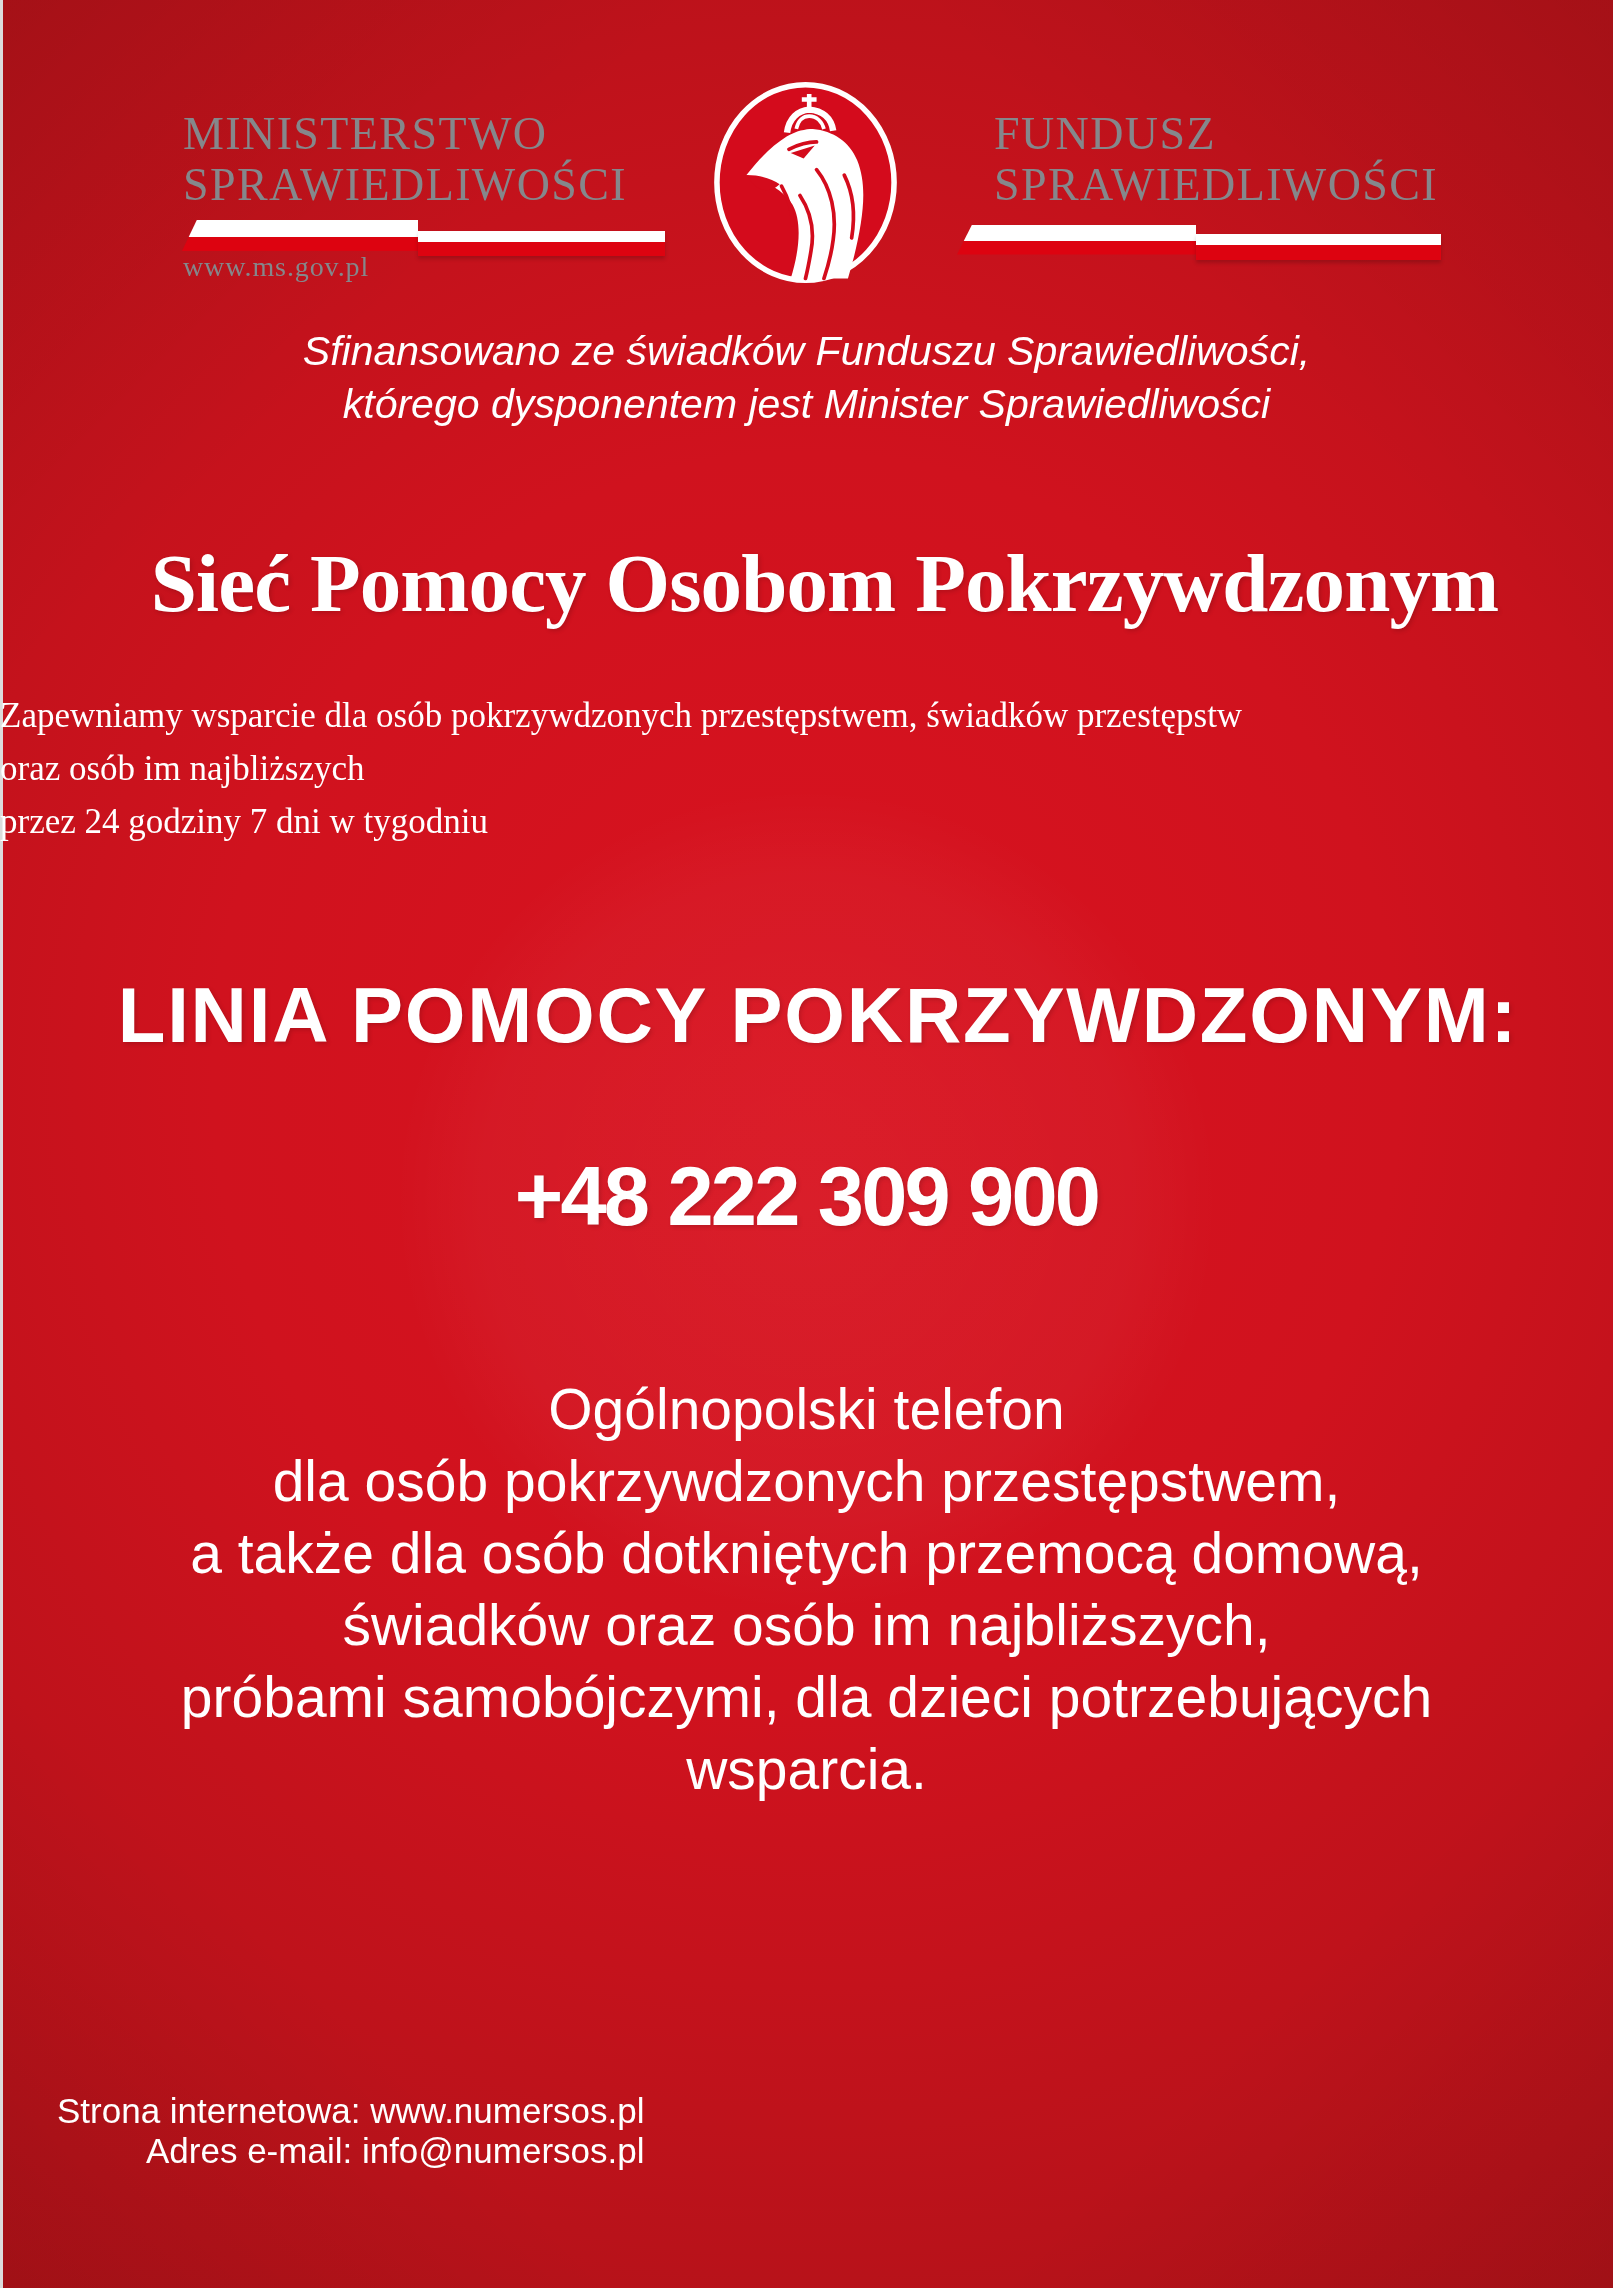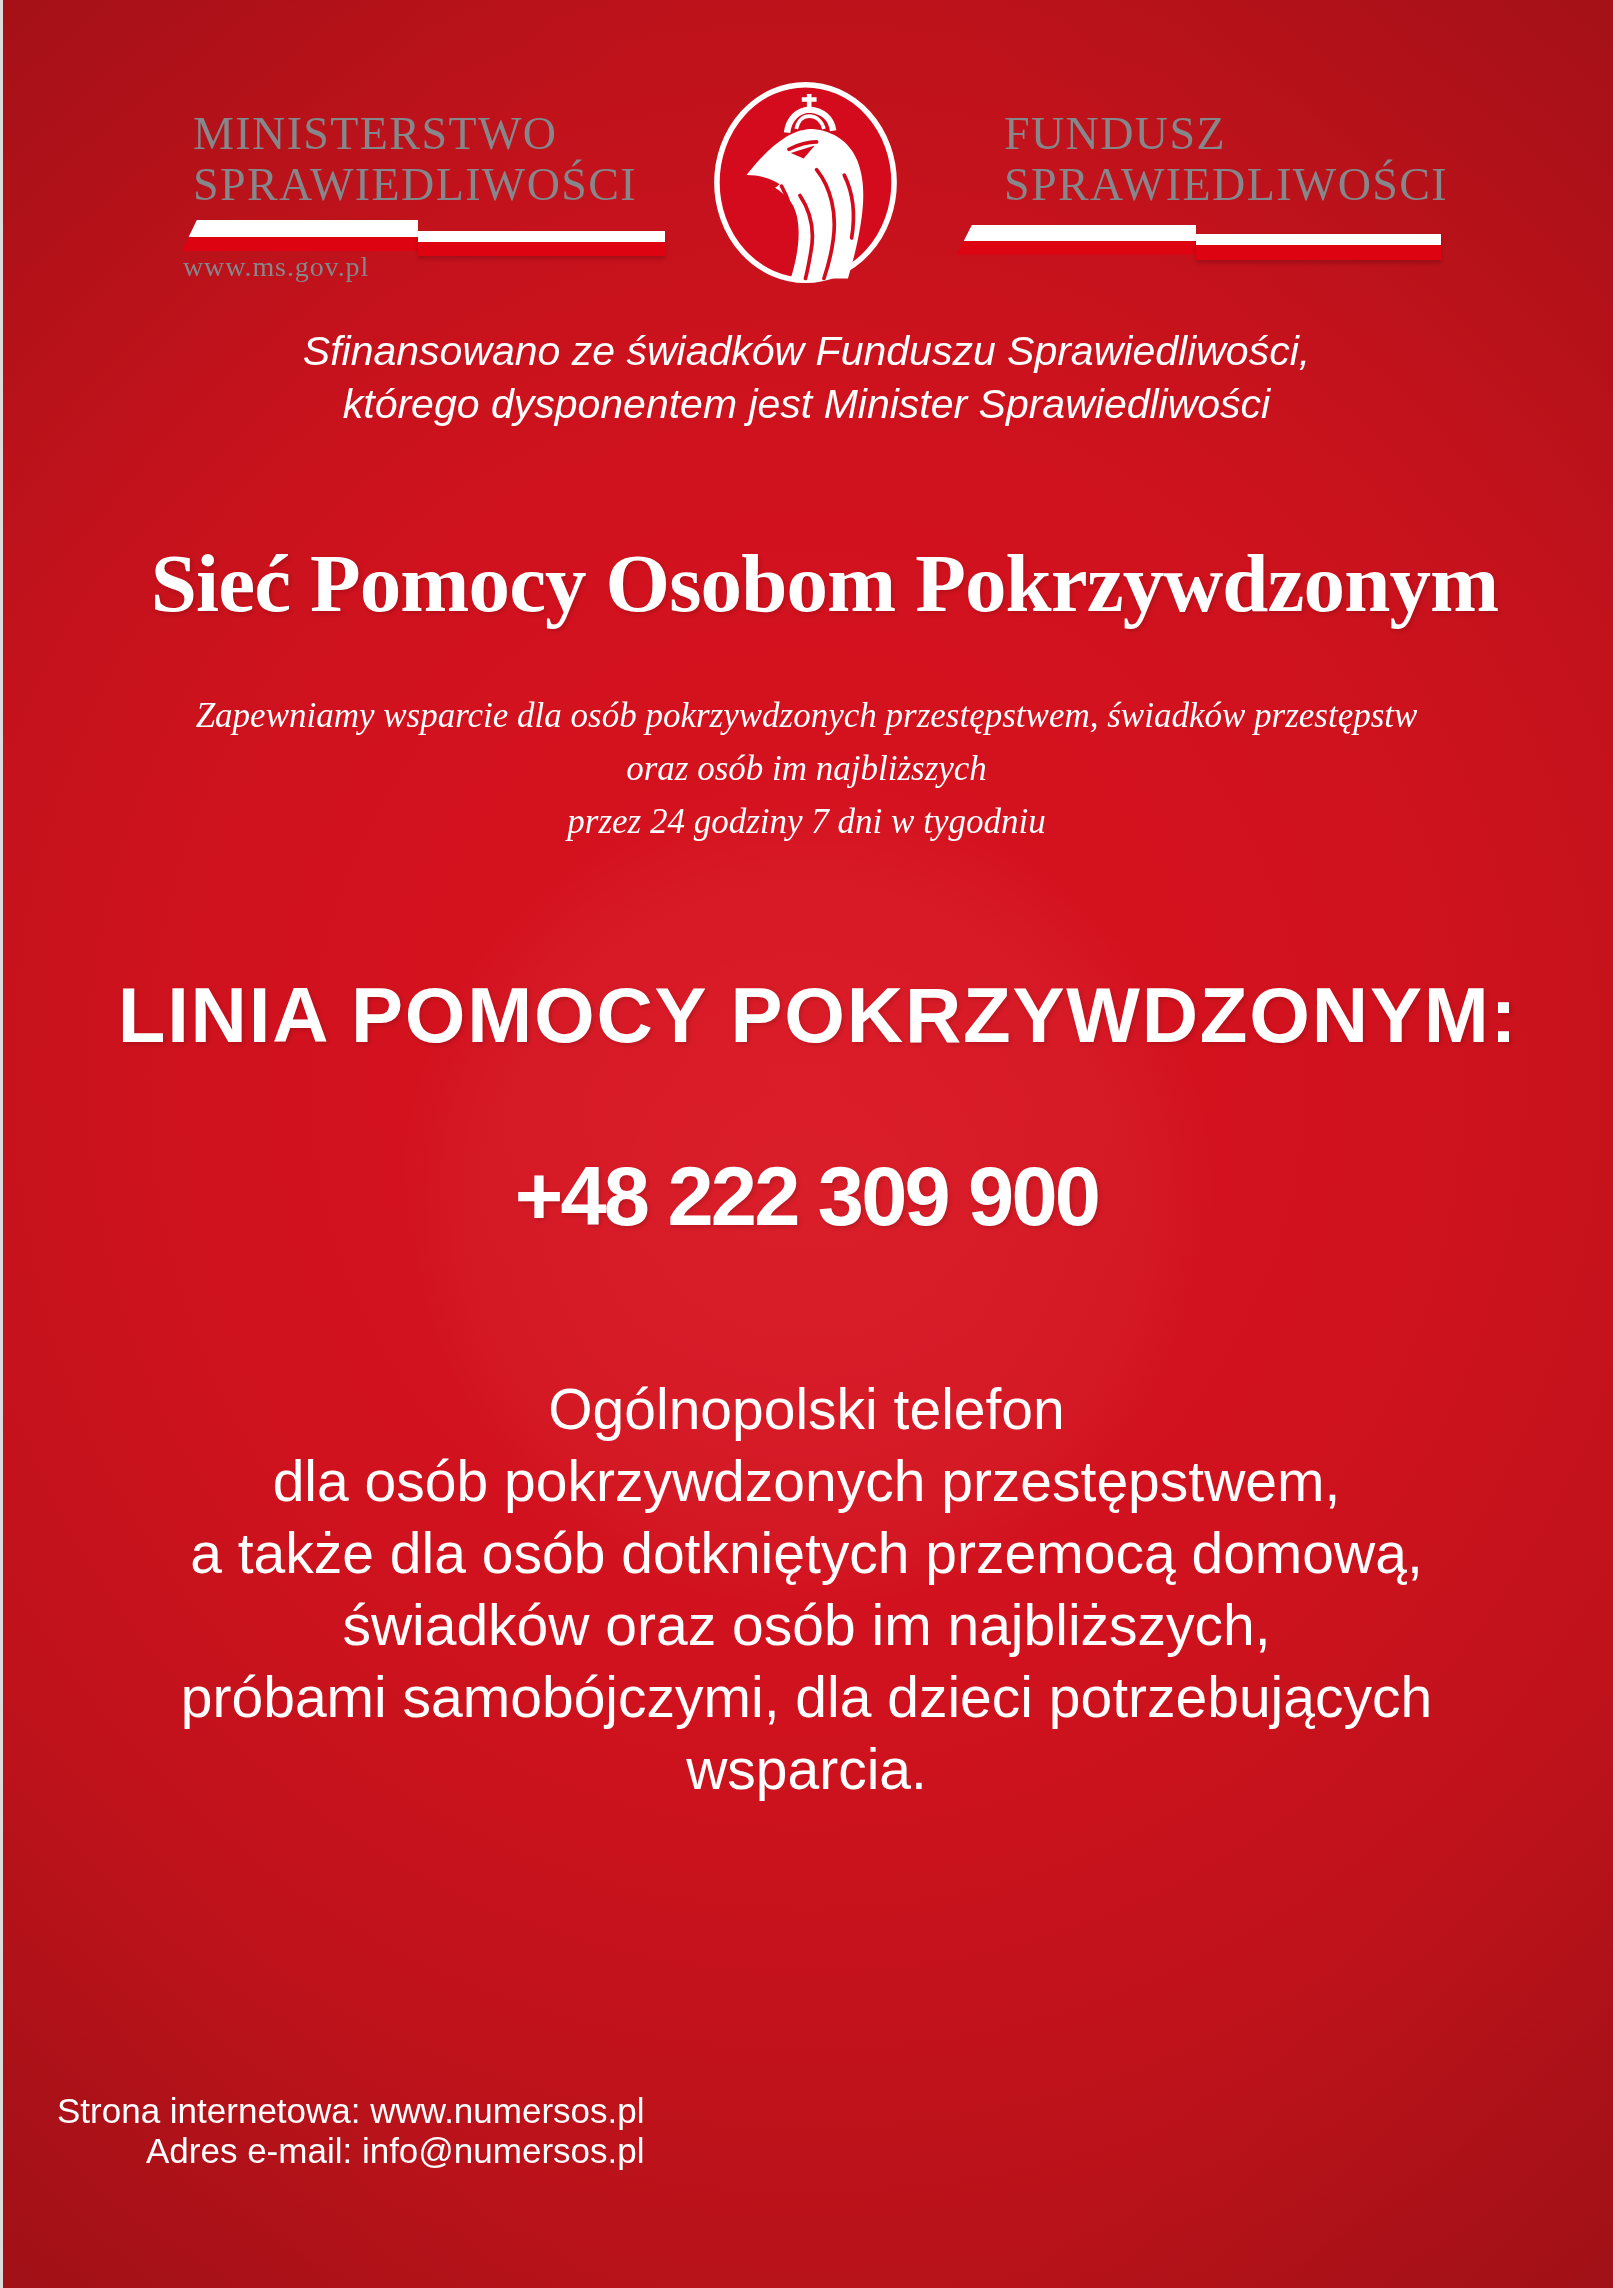--- a/index.html
+++ b/index.html
@@ -26,21 +26,21 @@
       linear-gradient(315deg, rgba(0,0,0,0.08) 0%, rgba(0,0,0,0) 16%),
       linear-gradient(45deg,  rgba(0,0,0,0.08) 0%, rgba(0,0,0,0) 16%);
   }
   .left-edge{position:absolute;left:0;top:0;width:2.8px;height:100%;background:#dcdcdc;}
 
   
   .logo-text{
     position:absolute;top:108px;
     font-family:"Liberation Serif", serif;
     font-size:46px;line-height:51px;letter-spacing:1.4px;
-    color:#85878b;white-space:nowrap;margin-left:10px;
+    color:#85878b;white-space:nowrap;
   }
   .logo-ministry{left:183px;}
   .logo-fund{left:994px;}
   .ms-url{
     position:absolute;left:183px;top:251px;
     font-family:"Liberation Serif", serif;
     font-size:28px;color:#85878b;letter-spacing:0.9px;white-space:nowrap;
   }
 
   
@@ -66,23 +66,23 @@
     font-style:italic;font-size:41px;line-height:53px;
   }
   .main-title{
     position:absolute;left:0;right:0;top:535px;margin:0;text-align:center;
     font-family:"Liberation Serif", serif;font-weight:700;
     font-size:83px;line-height:96px;letter-spacing:-0.9px;
     text-shadow:1.8px 1.8px 4.6px rgba(0,0,0,0.15);
     padding-left:36px;
   }
   .intro{
-    position:absolute;left:0;right:0;top:689px;text-align:center;
+    position:absolute;left:0;right:0;top:689px;text-align:left;
     font-family:"Liberation Serif", serif;
-    font-size:35px;line-height:53px;font-style:italic;
+    font-size:35px;line-height:53px;
   }
   .helpline-heading{
     position:absolute;left:0;right:0;top:969px;margin:0;text-align:center;
     font-weight:700;font-size:78px;line-height:92px;letter-spacing:1.8px;
     text-shadow:1.8px 1.8px 4.6px rgba(0,0,0,0.15);white-space:nowrap;padding-left:23px;
   }
   .phone-number{
     position:absolute;left:0;right:0;top:1151px;text-align:center;
     font-weight:700;font-size:83px;line-height:92px;letter-spacing:-2.8px;
     text-shadow:1.8px 1.8px 4.6px rgba(0,0,0,0.15);white-space:nowrap;

